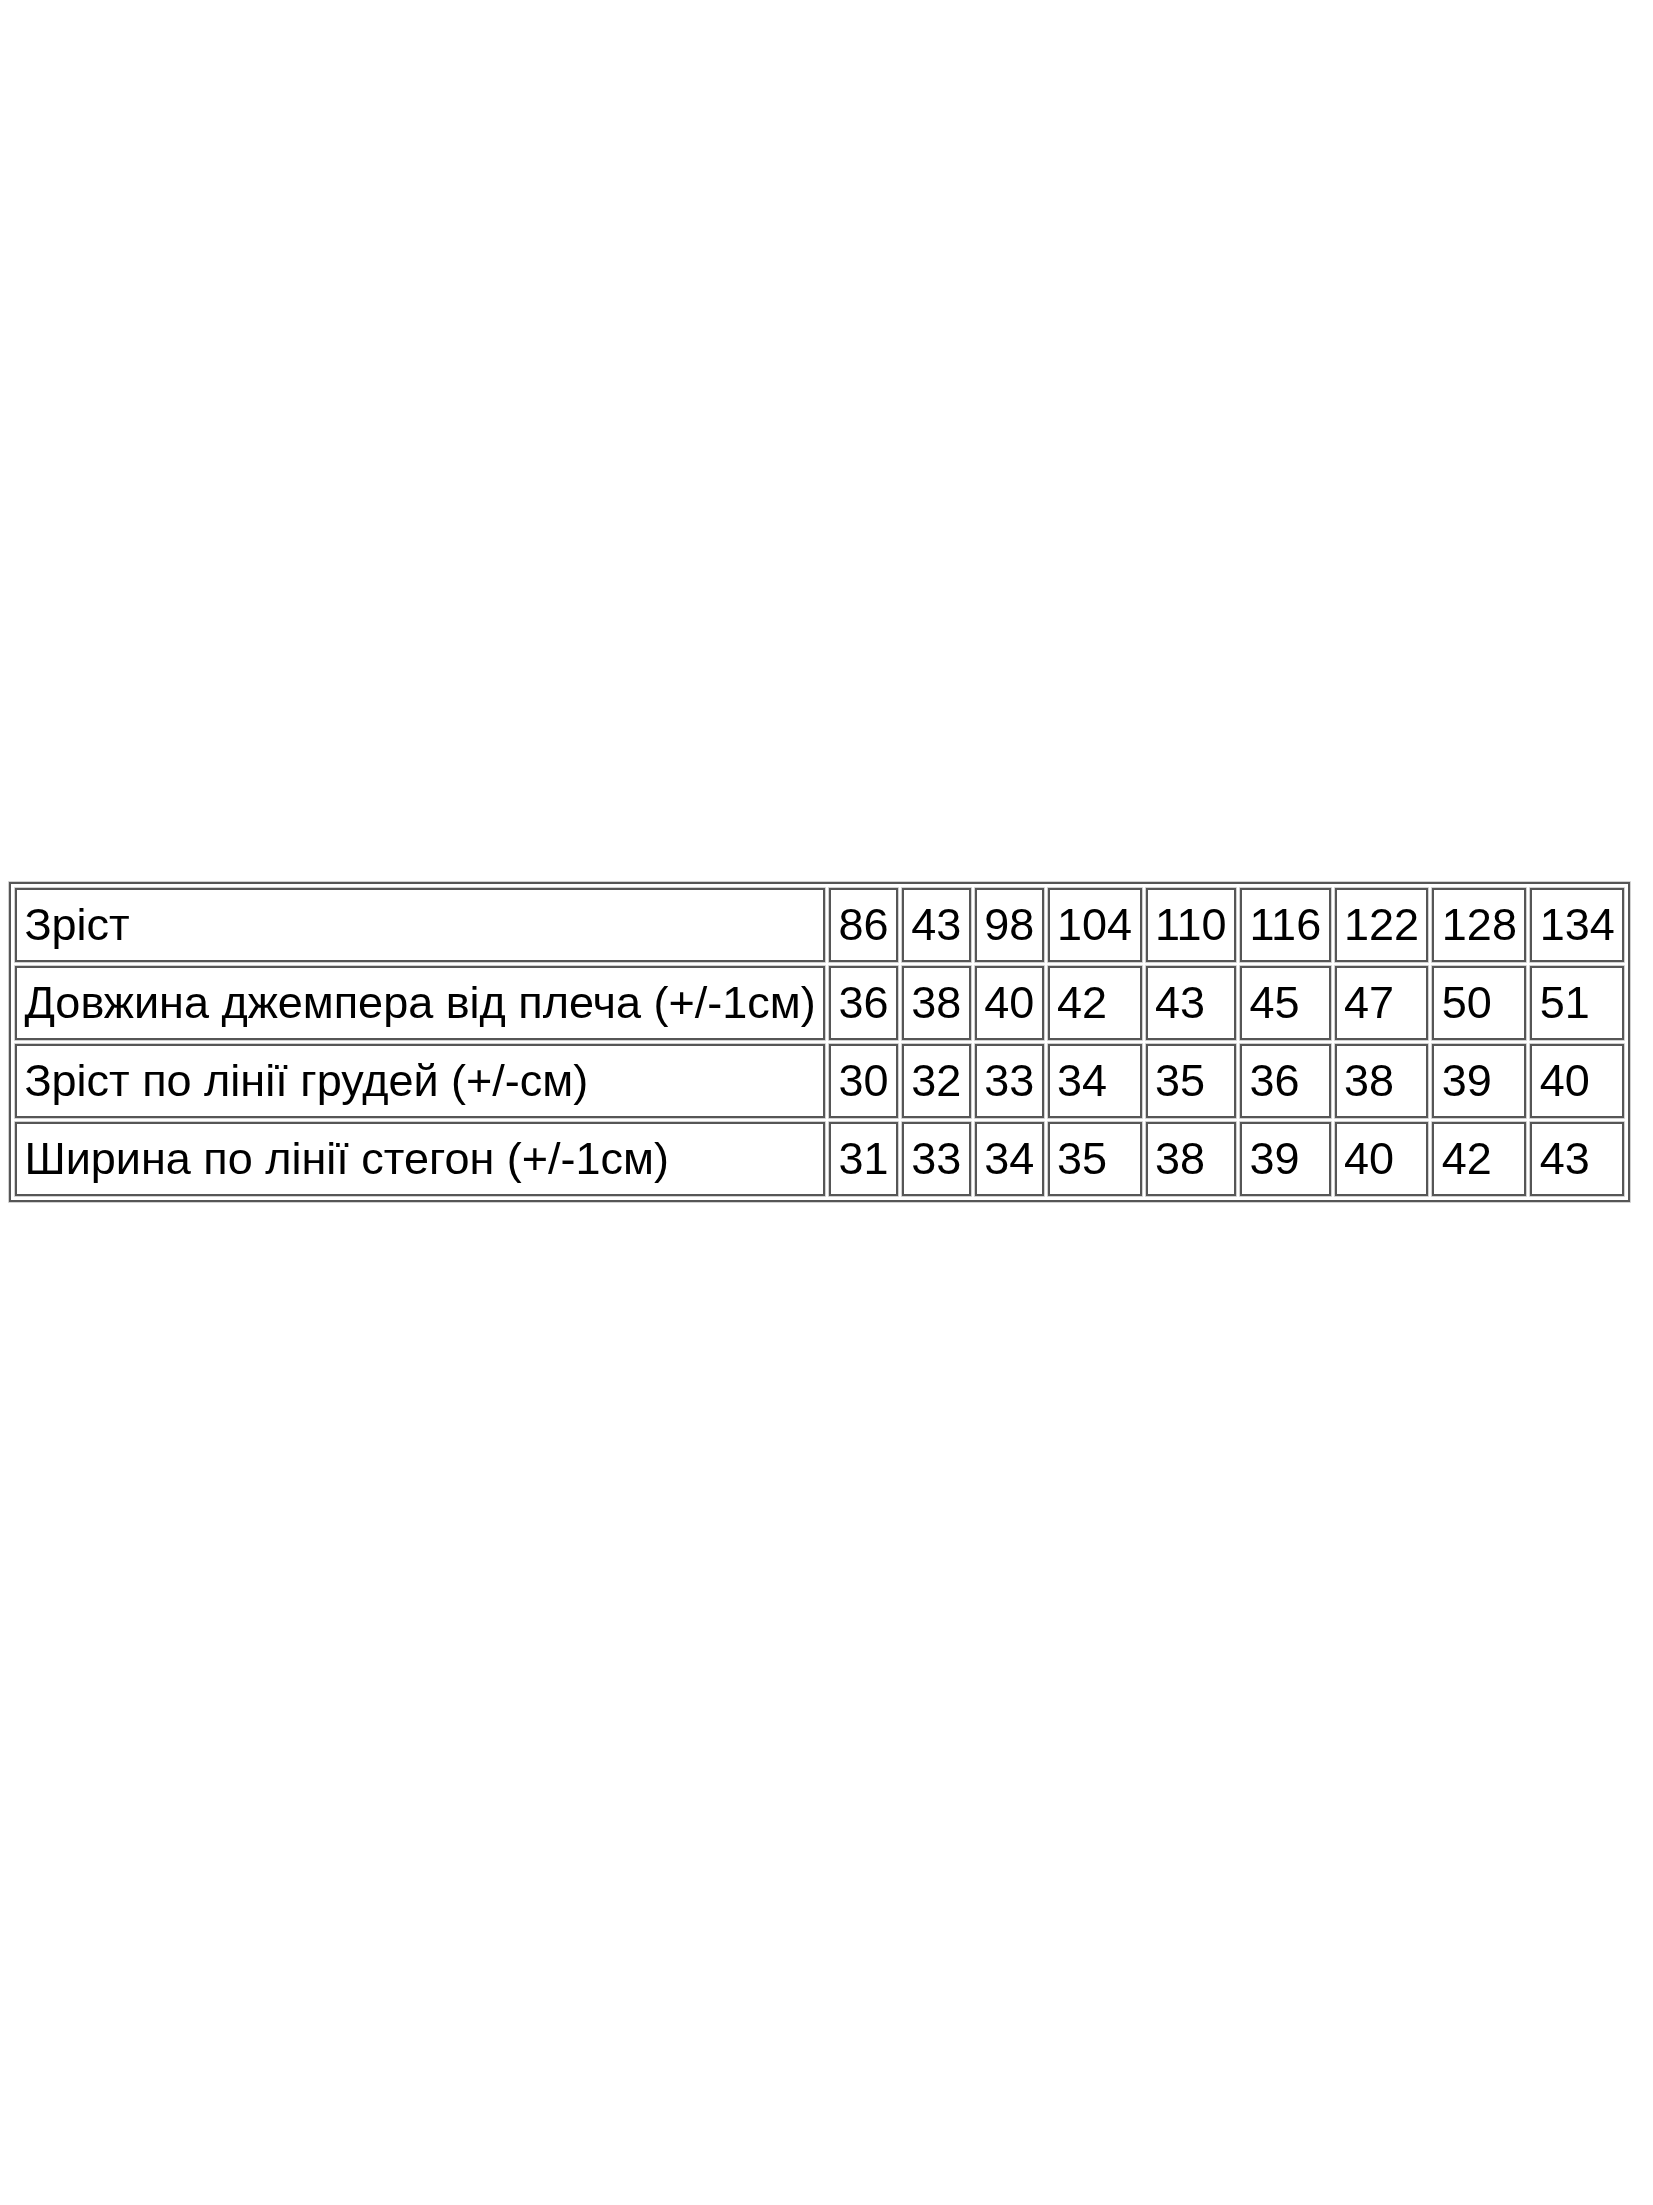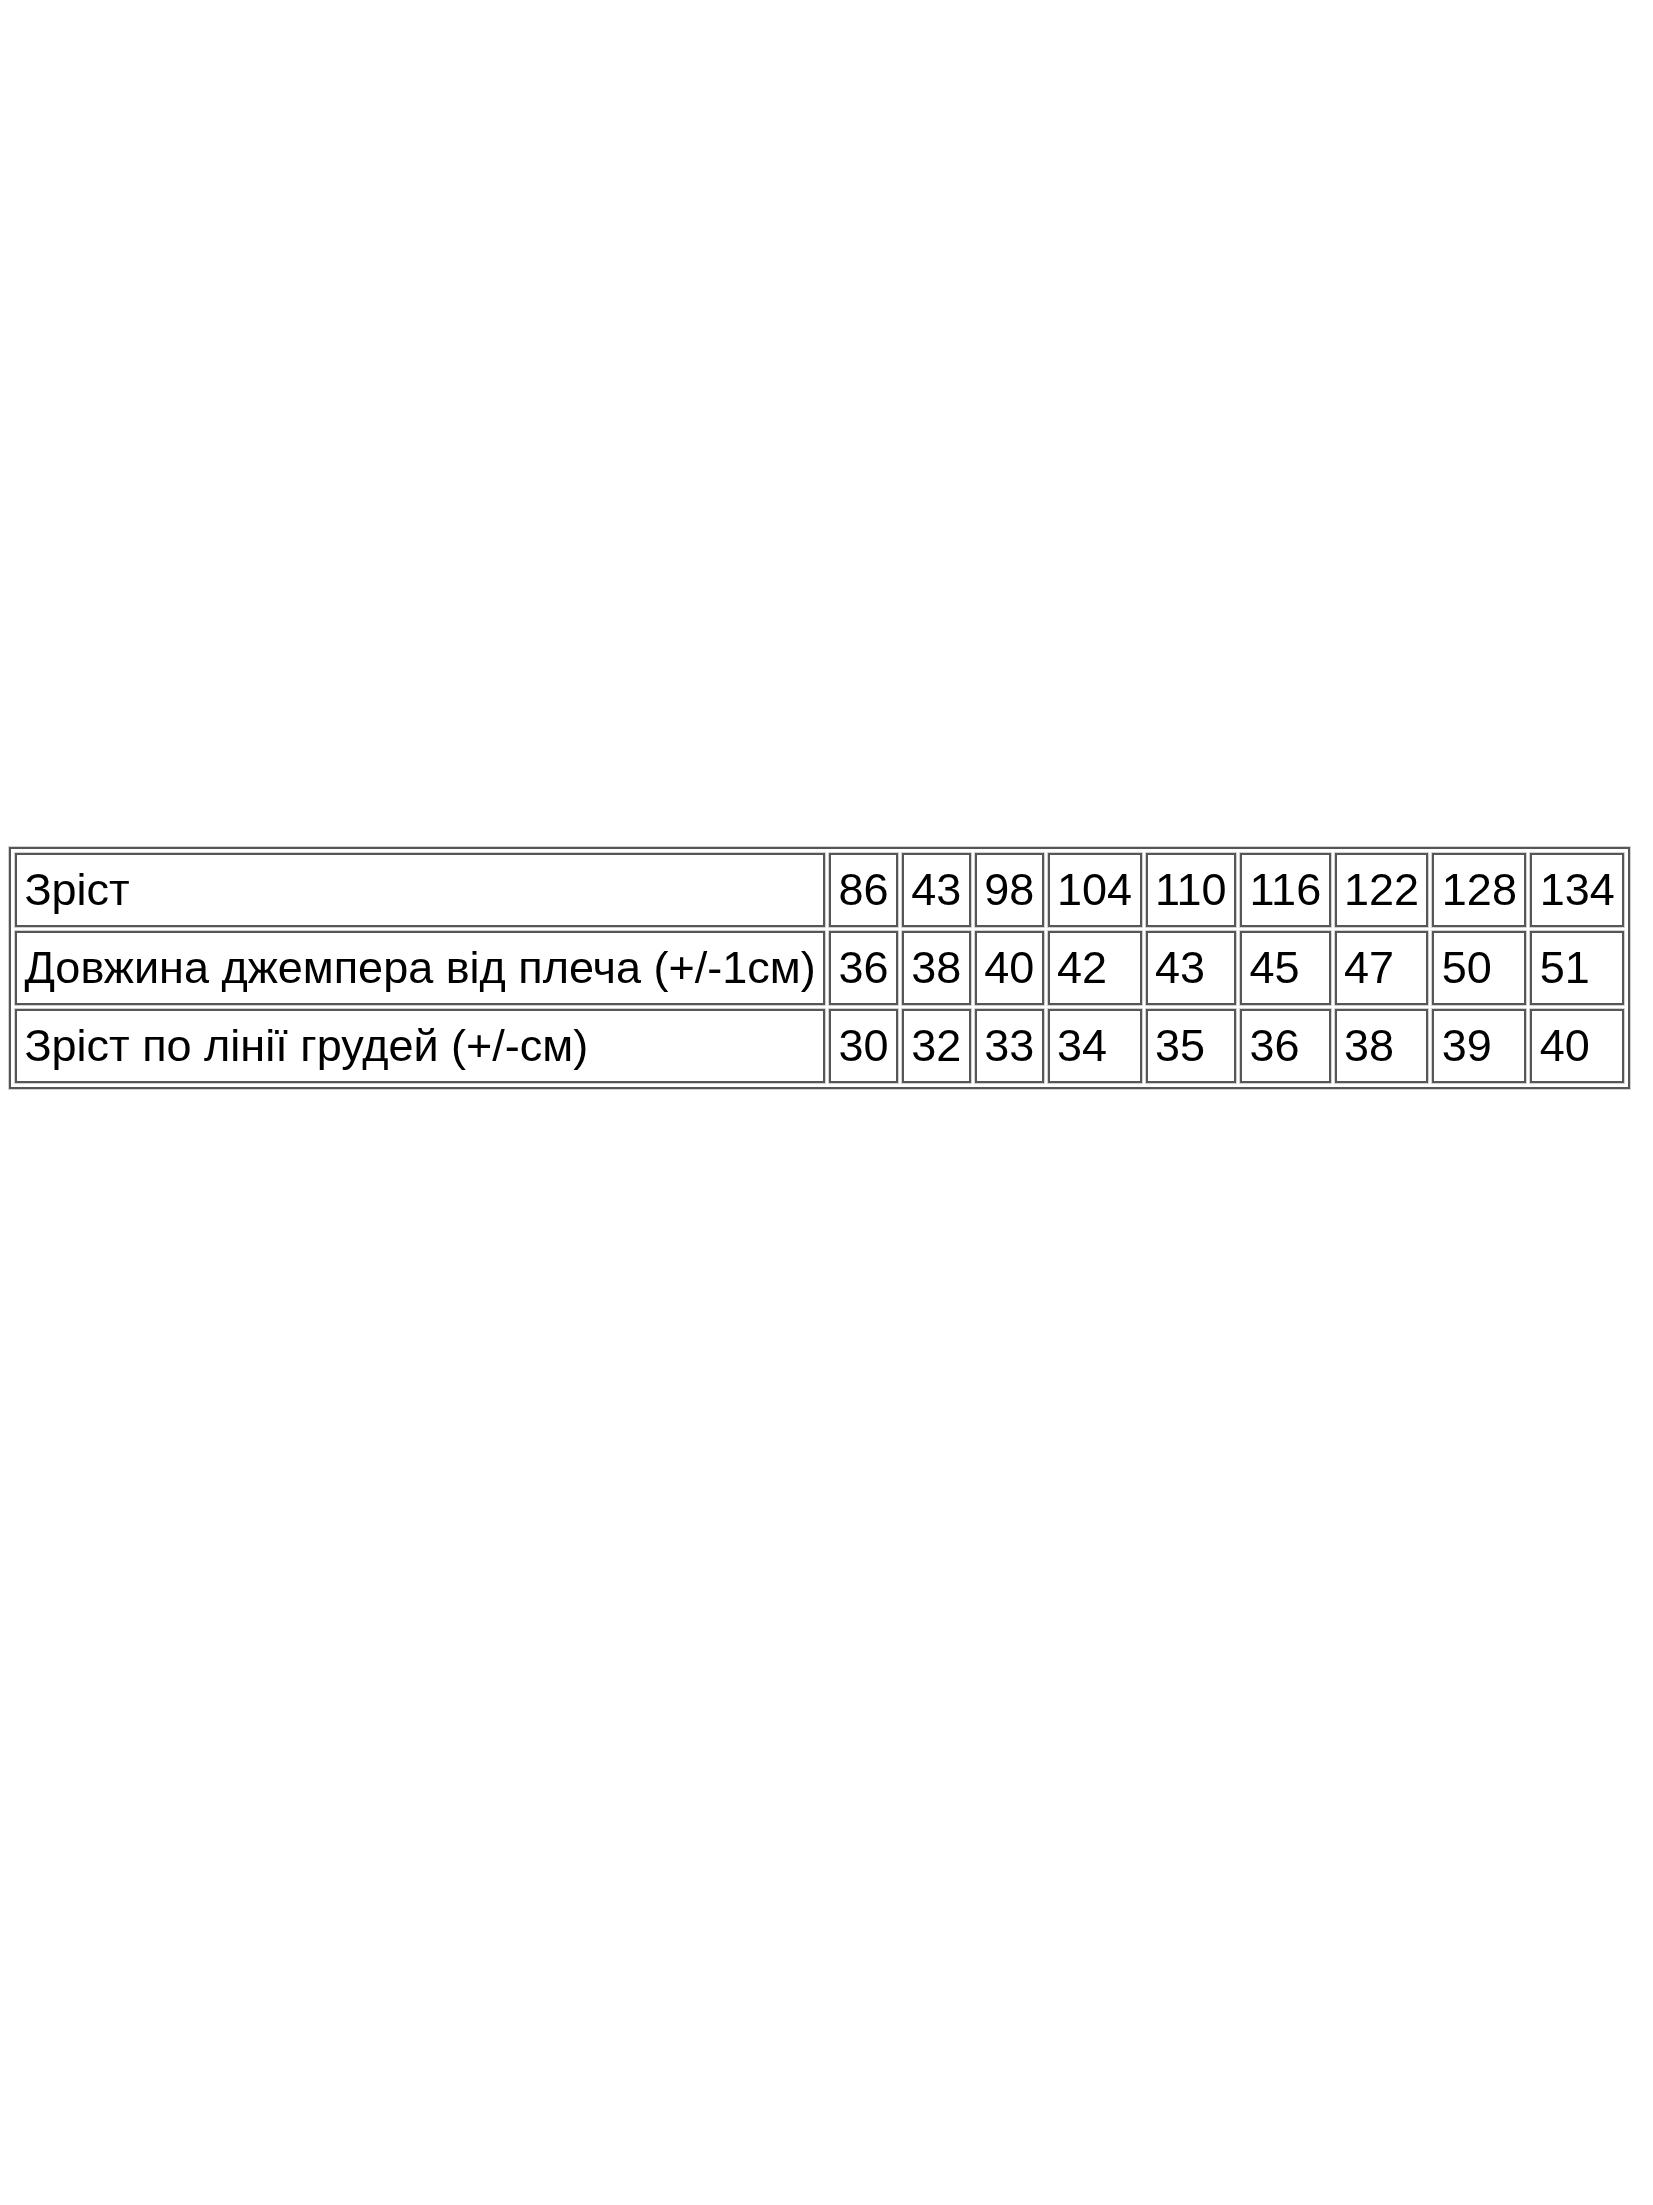--- a/index.html
+++ b/index.html
@@ -10,21 +10,21 @@
   body {
     width: 1654px;
     height: 2205px;
     position: relative;
     font-family: "Liberation Sans", "DejaVu Sans", sans-serif;
     color: #000000;
   }
   .table-wrap {
     position: absolute;
     left: 9px;
-    top: 847px;
+    top: 882px;
     width: 1347px;
   }
   table.size-table {
     width: 100%;
     border-collapse: separate;
     border-spacing: 4.1px;
     border: 2.5px solid #565656;
     box-shadow: 0 0 0 0.8px #c6c6c6;
     background: #ffffff;
     table-layout: auto;
@@ -83,16 +83,28 @@
           <td class="value-cell">30</td>
           <td class="value-cell">32</td>
           <td class="value-cell">33</td>
           <td class="value-cell">34</td>
           <td class="value-cell">35</td>
           <td class="value-cell">36</td>
           <td class="value-cell">38</td>
           <td class="value-cell">39</td>
           <td class="value-cell">40</td>
         </tr>
+        <tr>
+          <td class="label-cell">Ширина по лінії стегон (+/-1см)</td>
+          <td class="value-cell">31</td>
+          <td class="value-cell">33</td>
+          <td class="value-cell">34</td>
+          <td class="value-cell">35</td>
+          <td class="value-cell">38</td>
+          <td class="value-cell">39</td>
+          <td class="value-cell">40</td>
+          <td class="value-cell">42</td>
+          <td class="value-cell">43</td>
+        </tr>
       </tbody>
   </table>
 </div>
 
 
 </body></html>

